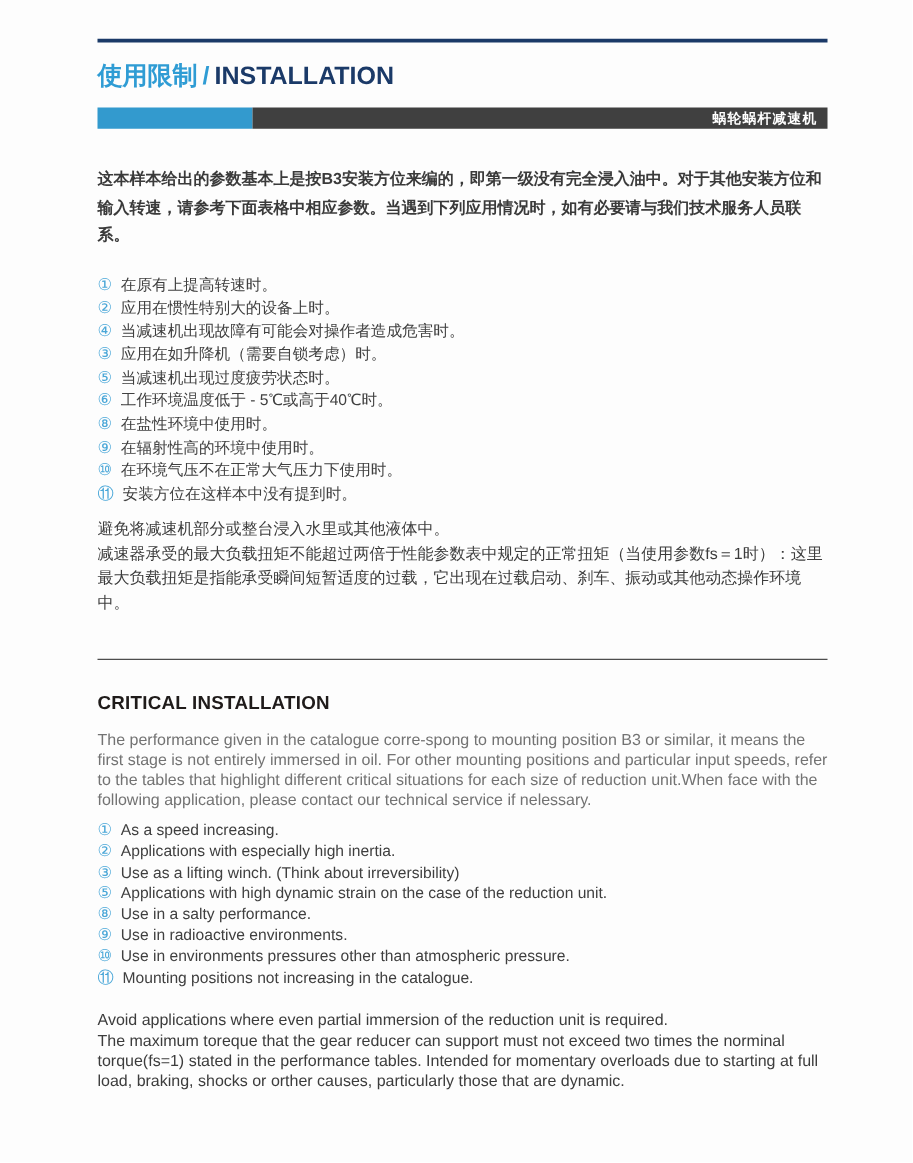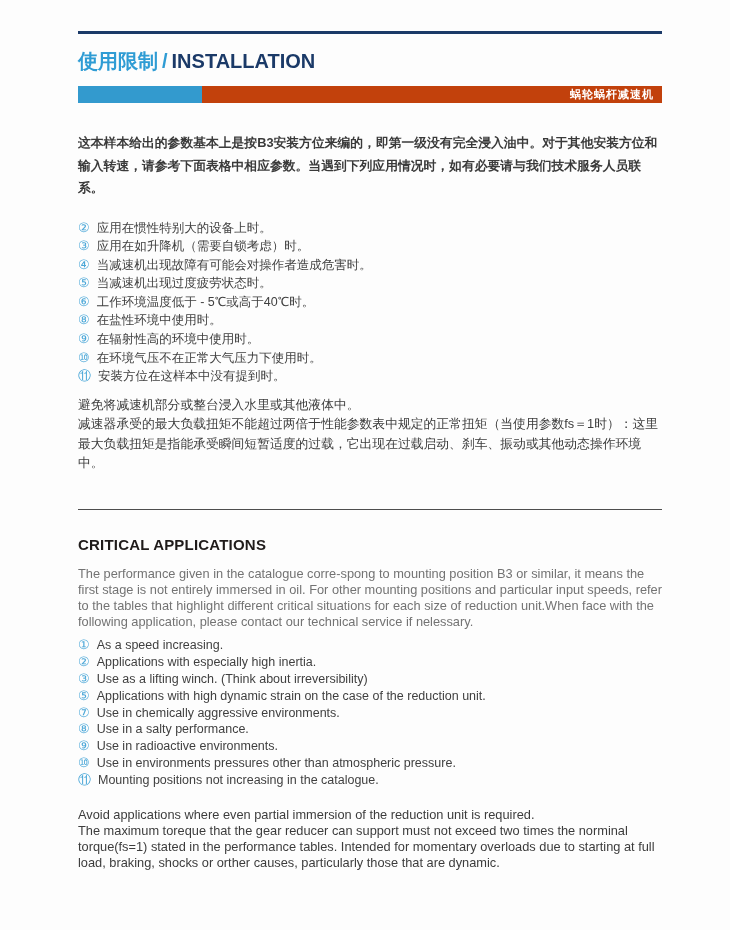--- a/index.html
+++ b/index.html
@@ -37,21 +37,21 @@
     margin-top: 11px;
     height: 17px;
     display: flex;
   }
   .banner-left {
     width: 124px;
     background: #339ace;
   }
   .banner-right {
     flex: 1;
-    background: #c2410c;
+    background: #404040;
     color: #ffffff;
     font-size: 11px;
     font-weight: bold;
     letter-spacing: 1px;
     display: flex;
     align-items: center;
     justify-content: flex-end;
     padding-right: 8px;
   }
   .zh-intro {
@@ -130,50 +130,50 @@
     <div class="banner">
       <div class="banner-left"></div>
       <div class="banner-right">
         <span>蜗轮蜗杆减速机</span>
       </div>
     </div>
 
     <p class="zh-intro">这本样本给出的参数基本上是按B3安装方位来编的，即第一级没有完全浸入油中。对于其他安装方位和输入转速，请参考下面表格中相应参数。当遇到下列应用情况时，如有必要请与我们技术服务人员联系。</p>
 
     <ul class="num-list zh-items">
+      <li><span class="num">①</span><span>在原有上提高转速时。</span></li>
       <li><span class="num">②</span><span>应用在惯性特别大的设备上时。</span></li>
+      <li><span class="num">④</span><span>当减速机出现故障有可能会对操作者造成危害时。</span></li>
       <li><span class="num">③</span><span>应用在如升降机（需要自锁考虑）时。</span></li>
-      <li><span class="num">④</span><span>当减速机出现故障有可能会对操作者造成危害时。</span></li>
       <li><span class="num">⑤</span><span>当减速机出现过度疲劳状态时。</span></li>
       <li><span class="num">⑥</span><span>工作环境温度低于 - 5℃或高于40℃时。</span></li>
       <li><span class="num">⑧</span><span>在盐性环境中使用时。</span></li>
       <li><span class="num">⑨</span><span>在辐射性高的环境中使用时。</span></li>
       <li><span class="num">⑩</span><span>在环境气压不在正常大气压力下使用时。</span></li>
       <li><span class="num">⑪</span><span>安装方位在这样本中没有提到时。</span></li>
     </ul>
 
     <div class="zh-note">
       <p>避免将减速机部分或整台浸入水里或其他液体中。</p>
       <p>减速器承受的最大负载扭矩不能超过两倍于性能参数表中规定的正常扭矩（当使用参数fs＝1时）：这里最大负载扭矩是指能承受瞬间短暂适度的过载，它出现在过载启动、刹车、振动或其他动态操作环境中。</p>
     </div>
 
     <div class="divider"></div>
 
-    <h2 class="en-heading">CRITICAL APPLICATIONS</h2>
+    <h2 class="en-heading">CRITICAL INSTALLATION</h2>
 
     <div class="en-intro">
       <p>The performance given in the catalogue corre-spong to mounting position B3 or similar, it means the first stage is not entirely immersed in oil. For other mounting positions and particular input speeds, refer to the tables that highlight different critical situations for each size of reduction unit.When face with the following application, please contact our technical service if nelessary.</p>
     </div>
 
     <ul class="num-list en-items">
       <li><span class="num">①</span><span>As a speed increasing.</span></li>
       <li><span class="num">②</span><span>Applications with especially high inertia.</span></li>
       <li><span class="num">③</span><span>Use as a lifting winch. (Think about irreversibility)</span></li>
       <li><span class="num">⑤</span><span>Applications with high dynamic strain on the case of the reduction unit.</span></li>
-      <li><span class="num">⑦</span><span>Use in chemically aggressive environments.</span></li>
       <li><span class="num">⑧</span><span>Use in a salty performance.</span></li>
       <li><span class="num">⑨</span><span>Use in radioactive environments.</span></li>
       <li><span class="num">⑩</span><span>Use in environments pressures other than atmospheric pressure.</span></li>
       <li><span class="num">⑪</span><span>Mounting positions not increasing in the catalogue.</span></li>
     </ul>
 
     <div class="en-note">
       <p>Avoid applications where even partial immersion of the reduction unit is required.</p>
       <p>The maximum toreque that the gear reducer can support must not exceed two times the norminal torque(fs=1) stated in the performance tables. Intended for momentary overloads due to starting at full load, braking, shocks or orther causes, particularly those that are dynamic.</p>
     </div>

